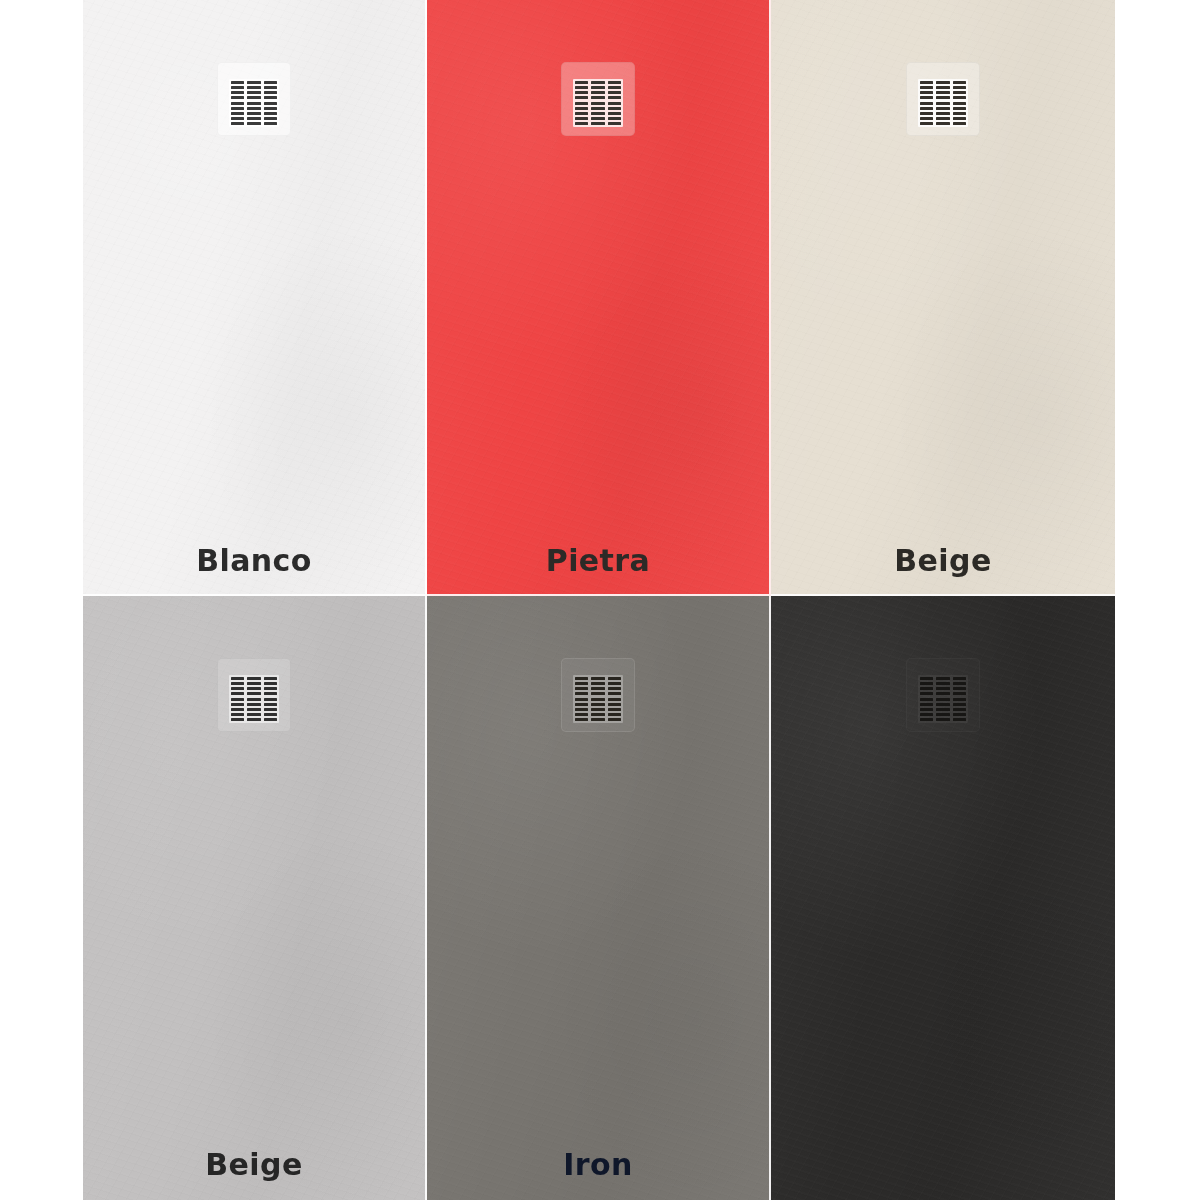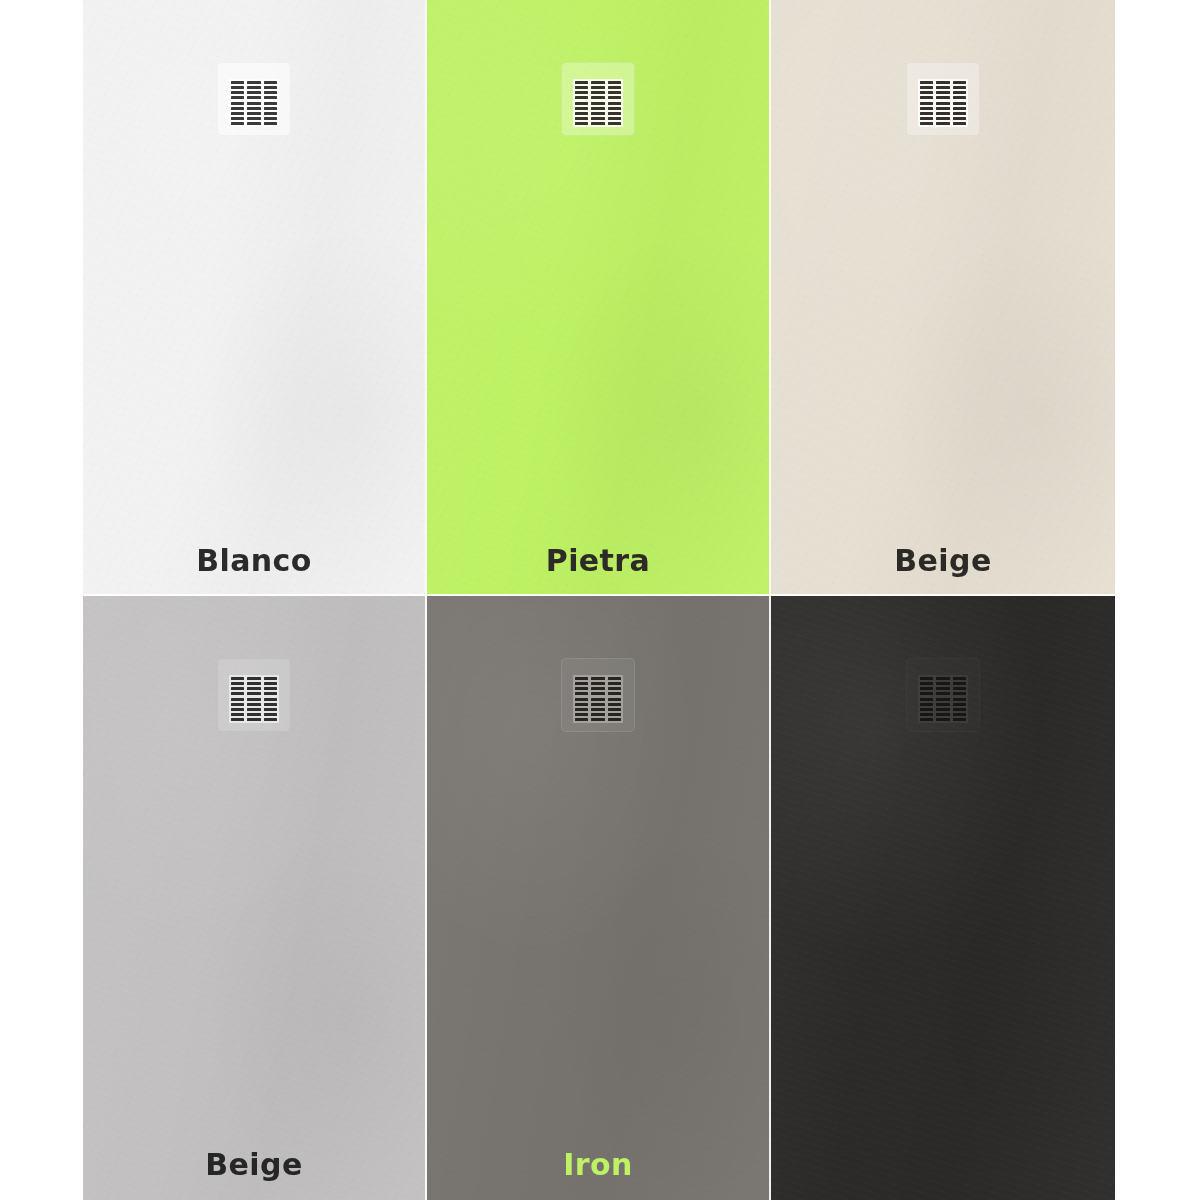--- a/index.html
+++ b/index.html
@@ -169,21 +169,21 @@
           <div class="grate-slot" style="background: rgb(58, 58, 58);"></div>
           <div class="grate-slot" style="background: rgb(58, 58, 58);"></div>
           <div class="grate-slot" style="background: rgb(58, 58, 58);"></div>
           <div class="grate-slot" style="background: rgb(58, 58, 58);"></div>
           <div class="grate-slot" style="background: rgb(58, 58, 58);"></div>
         </div>
     </div>
     <div class="swatch-label top-row" style="color: rgb(43, 43, 43);">Blanco</div>
   </div>
 
-  <div class="swatch-cell" style="background: #bef264;">
+  <div class="swatch-cell" style="background: #ef4444;">
     <div class="tex-a"></div>
     <div class="tex-b"></div>
     <div class="tex-c"></div>
     <div class="drain-plate top" style="background: rgba(255, 255, 255, 0.3); border: 1px solid rgba(0, 0, 0, 0.043);"></div>
     <div class="drain-grate" style="background: rgba(255, 255, 255, 0.8); padding: 2px; border-radius: 1px;">
       <div class="grate-col">
           <div class="grate-slot" style="background: rgb(55, 51, 47);"></div>
           <div class="grate-slot" style="background: rgb(55, 51, 47);"></div>
           <div class="grate-slot" style="background: rgb(55, 51, 47);"></div>
           <div class="grate-slot" style="background: rgb(55, 51, 47);"></div>
@@ -338,21 +338,21 @@
           <div class="grate-slot" style="background: rgb(40, 37, 31);"></div>
           <div class="grate-slot" style="background: rgb(40, 37, 31);"></div>
           <div class="grate-slot" style="background: rgb(40, 37, 31);"></div>
           <div class="grate-slot" style="background: rgb(40, 37, 31);"></div>
           <div class="grate-slot" style="background: rgb(40, 37, 31);"></div>
           <div class="grate-slot" style="background: rgb(40, 37, 31);"></div>
           <div class="grate-slot" style="background: rgb(40, 37, 31);"></div>
           <div class="grate-slot" style="background: rgb(40, 37, 31);"></div>
         </div>
     </div>
-    <div class="swatch-label bottom-row" style="color: #bef264;">Iron</div>
+    <div class="swatch-label bottom-row" style="color: #0f172a;">Iron</div>
   </div>
 
   <div class="swatch-cell col-last row-last" style="background: rgb(43, 42, 41);">
     <div class="tex-a"></div>
     <div class="tex-b"></div>
     <div class="tex-c"></div>
     <div class="drain-plate bot" style="background: rgba(255, 255, 255, 0.01); border: 1px solid rgba(255, 255, 255, 0.03);"></div>
     <div class="drain-grate" style="background: rgba(255, 255, 255, 0.05); padding: 2px; border-radius: 1px;">
       <div class="grate-col">
           <div class="grate-slot" style="background: rgb(23, 22, 20);"></div>

